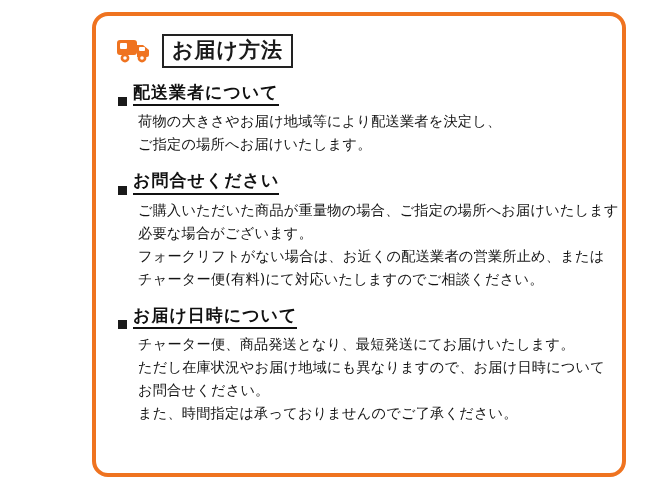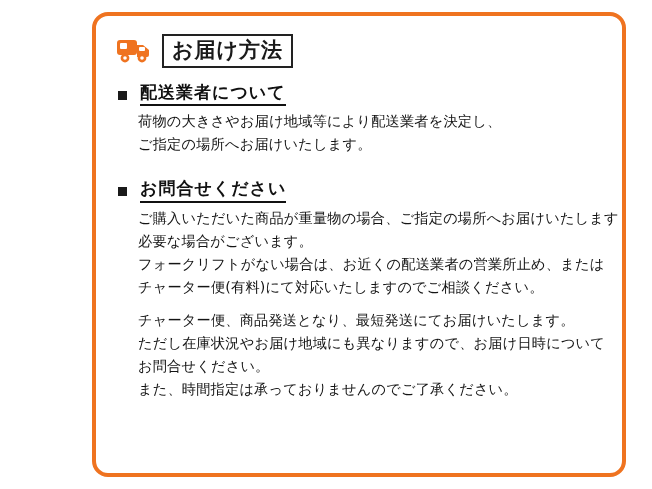--- a/index.html
+++ b/index.html
@@ -61,23 +61,23 @@
     letter-spacing: 1px;
     color: #1a1a1a;
     line-height: 1.15;
   }
   
   .section {
     margin-bottom: 6px;
   }
   .sec-head {
     display: flex;
-    align-items: center;
-    gap: 13px;
-    margin: 12px 0 4px 2px;
+    align-items: flex-end;
+    gap: 6px;
+    margin: 4px 0 4px 2px;
   }
   .sq {
     width: 9px;
     height: 9px;
     background: #1a1a1a;
     display: inline-block;
     flex: 0 0 auto;
     margin-top: 2px;
   }
   .sec-title {
@@ -146,20 +146,24 @@
           <div class="line">ご購入いただいた商品が重量物の場合、ご指定の場所へお届けいたします</div>
           <div class="line">必要な場合がございます。</div>
           <div class="line">フォークリフトがない場合は、お近くの配送業者の営業所止め、または</div>
           <div class="line">チャーター便(有料)にて対応いたしますのでご相談ください。</div>
         </div>
       </div>
 
       <div class="gap-small"></div>
 
       <div class="section">
+        <div class="sec-head">
+          <span class="sq"></span>
+          <span class="sec-title">お届け日時について</span>
+        </div>
         <div class="body-lines">
           <div class="line">チャーター便、商品発送となり、最短発送にてお届けいたします。</div>
           <div class="line">ただし在庫状況やお届け地域にも異なりますので、お届け日時について</div>
           <div class="line">お問合せください。</div>
           <div class="line">また、時間指定は承っておりませんのでご了承ください。</div>
         </div>
       </div>
 
     </div>
   </div>

